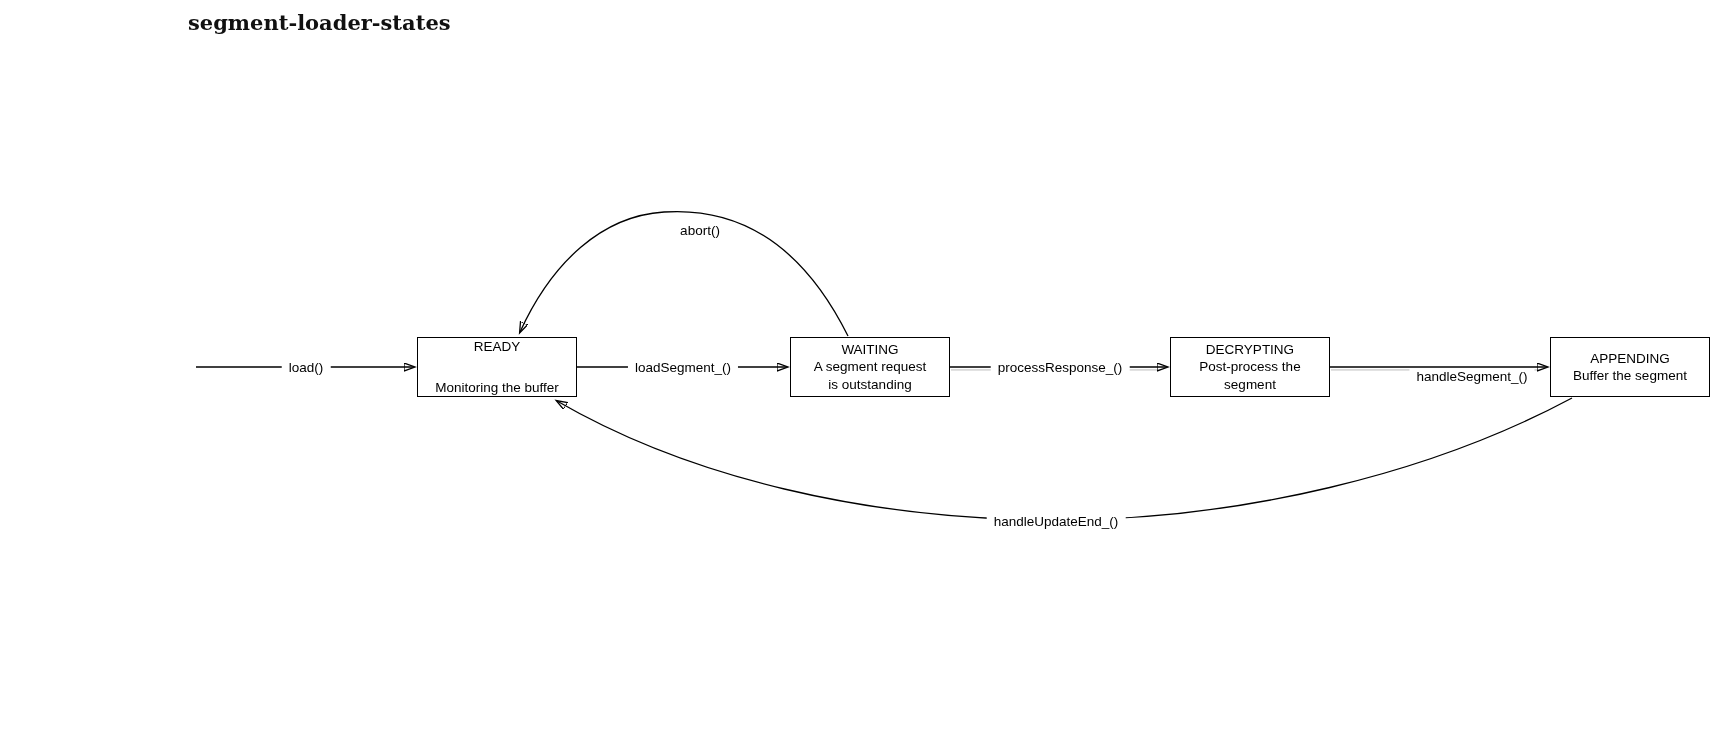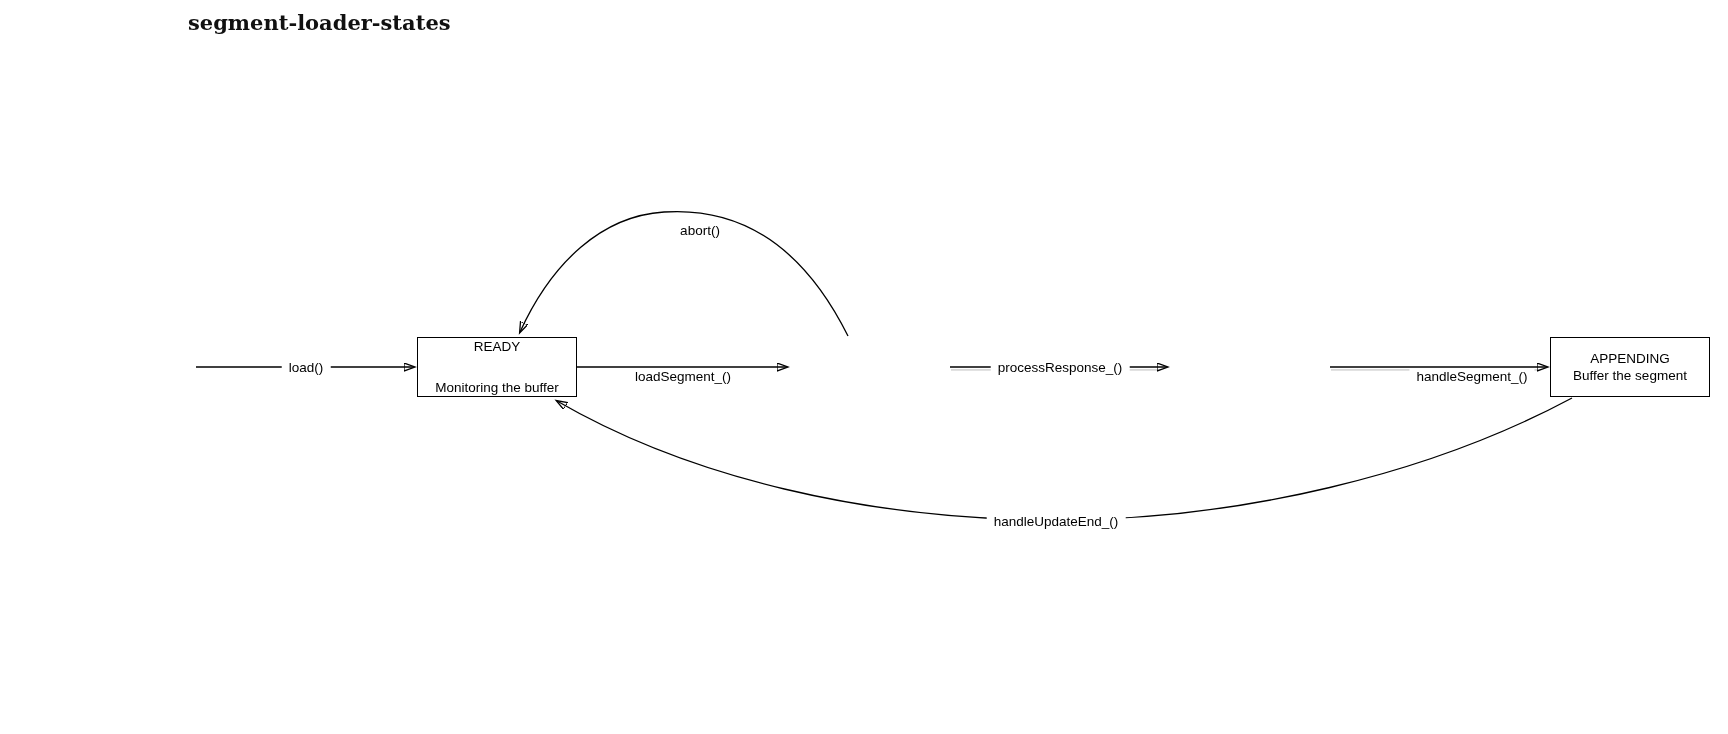--- a/index.html
+++ b/index.html
@@ -73,21 +73,21 @@
   .state-appending  { left: 1550px; }
   .edge-label {
     position: absolute;
     transform: translate(-50%, -50%);
     background: #ffffff;
     padding: 0 7px;
     font-size: 13.5px;
     white-space: nowrap;
   }
   .lbl-load              { left: 306px;  top: 367px; }
-  .lbl-load-segment      { left: 683px;  top: 376px; }
+  .lbl-load-segment      { left: 683px;  top: 367px; }
   .lbl-process-response  { left: 1060px; top: 367px; }
   .lbl-handle-segment    { left: 1440px; top: 376px; margin-left: 32px; }
   .lbl-abort             { left: 681px;  top: 230px; margin-left: 19px; }
   .lbl-handle-update-end { left: 1056px; top: 521px; }
 </style>
 </head>
 <body>
 
 <div class="canvas">
 
@@ -115,21 +115,31 @@
 
     <path d="M 1572 398 C 1430 474 1240 520 1056 520 C 866 520 688 477 557 401" marker-end="url(#arw)"></path>
   </svg>
 
 
   <div class="state state-ready">
     <div class="state-name">READY</div>
     <div class="state-desc">Monitoring the buffer</div>
   </div>
 
+  <div class="state state-waiting">
+    <div class="state-name">WAITING</div>
+    <div class="state-desc">A segment request</div>
+    <div class="state-desc">is outstanding</div>
+  </div>
 
+  <div class="state state-decrypting">
+    <div class="state-name">DECRYPTING</div>
+    <div class="state-desc">Post-process the</div>
+    <div class="state-desc">segment</div>
+  </div>
 
   <div class="state state-appending">
     <div class="state-name">APPENDING</div>
     <div class="state-desc">Buffer the segment</div>
   </div>
 
   <span class="edge-label lbl-load">load()</span>
   <span class="edge-label lbl-load-segment">loadSegment_()</span>
   <span class="edge-label lbl-process-response">processResponse_()</span>
   <span class="edge-label lbl-handle-segment">handleSegment_()</span>

